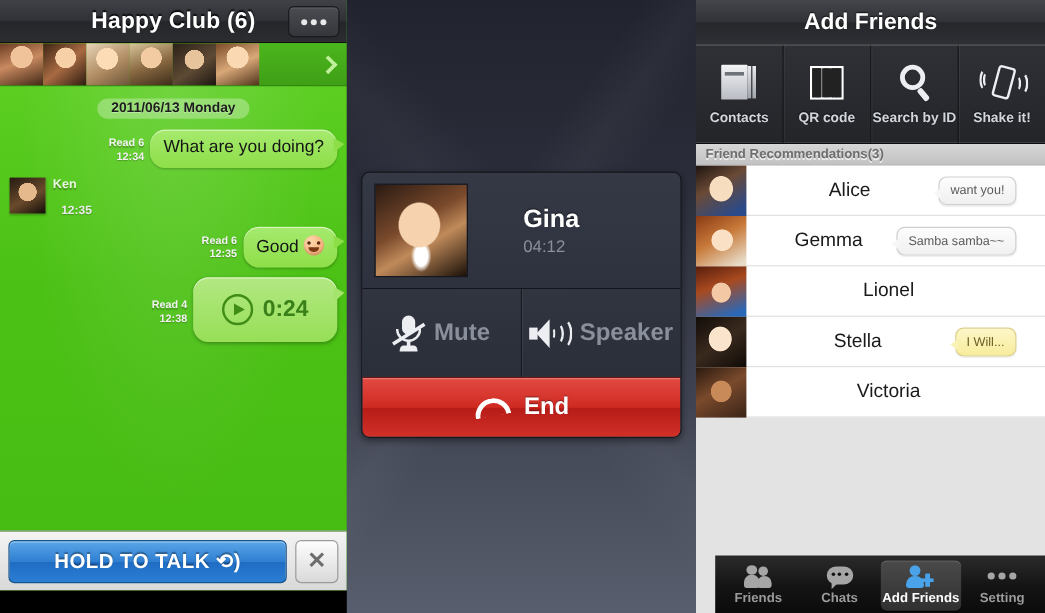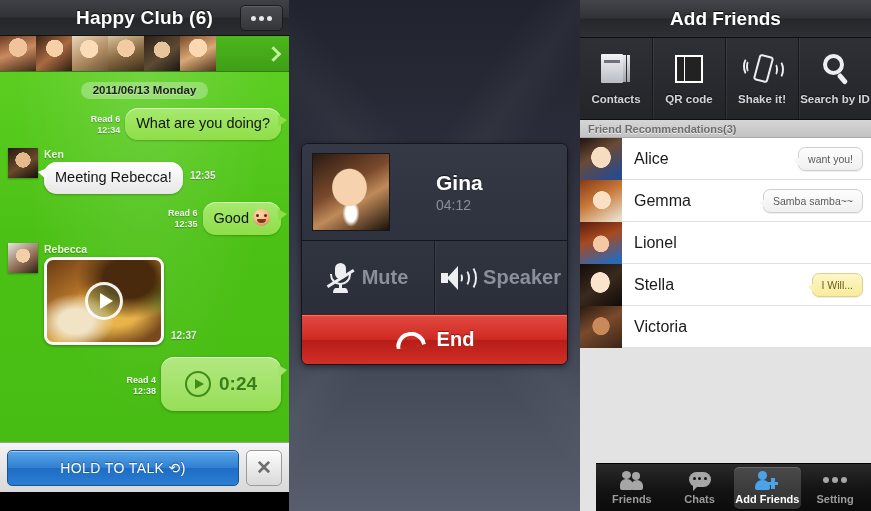--- a/index.html
+++ b/index.html
@@ -145,21 +145,21 @@
   .chat-footer {
     position: absolute; left:0; right:0; bottom:0; height: 50px;
     background: linear-gradient(to bottom,#f4f4f4,#d8d8d8);
     border-top: 1px solid #9aa09a;
     display: flex; align-items: center; padding: 0 7px; gap: 7px;
   }
   .talk-btn {
     flex: 1; height: 36px; border-radius: 5px;
     background: linear-gradient(to bottom,#5aa6e8 0%,#2f7fd2 50%,#1f6cc3 51%,#2a7ed4 100%);
     border: 1px solid #15558f; box-shadow: inset 0 1px 0 rgba(255,255,255,.45);
-    color:#fff; font-size: 14px; font-weight: normal; letter-spacing: .4px;
+    color:#fff; font-size: 17px; font-weight: bold; letter-spacing: .4px;
     display:flex; align-items:center; justify-content:center;
     text-shadow: 0 -1px 1px rgba(0,0,0,.35);
   }
   .close-btn {
     width: 36px; height: 36px; border-radius: 5px;
     background: linear-gradient(to bottom,#fdfdfd,#d9d9d9);
     border: 1px solid #9b9b9b; box-shadow: inset 0 1px 0 #fff;
     display:flex; align-items:center; justify-content:center;
     color:#6d6d6d; font-size: 19px; font-weight: bold; line-height: 1;
   }
@@ -270,21 +270,21 @@
   .ic-search .ring { position:absolute; left:5px; top:2px; width:21px; height:21px; border: 4px solid #eceef2; border-radius:50%; }
   .ic-search .hdl { position:absolute; left:22px; top:21px; width:4.5px; height:12px; background:#eceef2; transform: rotate(-40deg); border-radius:2px; }
 
   .rec-header {
     height: 18px; background: linear-gradient(to bottom,#d6d6d6,#c2c2c2);
     border-bottom: 1px solid #a9a9a9;
     display:flex; align-items:center; padding-left: 8px;
     font-size: 11px; font-weight: bold; color:#6e6e6e; text-shadow: 0 1px 0 rgba(255,255,255,.7);
   }
   .friend-list { background:#fff; }
-  .friend-row { display:flex; align-items:center; height: 42px; border-bottom: 1px solid #e0e0e0; padding-right: 8px; }
+  .friend-row { display:flex; align-items:center; height: 42px; border-bottom: 1px solid #e0e0e0; padding-right: 24px; text-align: center; }
   .friend-av { width: 42px; height: 42px; flex: 0 0 42px; overflow:hidden; position:relative; }
   .friend-name { margin-left: 12px; font-size: 16px; color:#1a1a1a; flex: 1; }
   .tag {
     position: relative; font-size: 10.5px; color:#5b5b5b;
     padding: 5px 9px; border-radius: 7px; white-space: nowrap;
     background: linear-gradient(to bottom,#fdfdfd,#f0f0f0);
     border: 1px solid #cfcfcf; box-shadow: 0 1px 1px rgba(0,0,0,.07);
   }
   .tag:after{ content:""; position:absolute; left:-5px; top:9px;
               border-right: 6px solid #f7f7f7; border-top: 4px solid transparent; border-bottom: 5px solid transparent; }
@@ -353,47 +353,32 @@
         <div class="bubble out">
           <span>What are you doing?</span>
         </div>
       </div>
 
       <div class="msg-row">
         <div class="av-sm" style="background:radial-gradient(circle at 50% 40%,#e5b98c 0 32%,rgba(0,0,0,0) 33%),linear-gradient(150deg,#241a12,#6a4a2c 55%,#120d08)"></div>
         <div>
           <div class="sender">Ken</div>
           <div style="display:flex;align-items:flex-start;">
-            <div class="bubble in">
-              <span>Meeting Rebecca!</span>
-            </div>
             <div class="meta-time">12:35</div>
           </div>
         </div>
       </div>
 
       <div class="msg-row out">
         <div class="meta"><span>Read 6</span><br><span>12:35</span></div>
         <div class="bubble out">
           <span>Good</span><span class="emoji-face"></span>
         </div>
       </div>
 
-      <div class="msg-row" style="margin-bottom:12px;">
-        <div class="av-sm" style="background:radial-gradient(circle at 50% 42%,#f2cfa8 0 30%,rgba(0,0,0,0) 31%),linear-gradient(145deg,#e8e4de,#8a6a50 60%,#2a1e14)"></div>
-        <div>
-          <div class="sender">Rebecca</div>
-          <div style="display:flex;align-items:flex-end;">
-            <div class="photo-msg">
-              <div class="play-ring"></div>
-            </div>
-            <div class="meta-time" style="margin-bottom:4px;">12:37</div>
-          </div>
-        </div>
-      </div>
 
       <div class="msg-row out">
         <div class="meta" style="margin-top:18px;"><span>Read 4</span><br><span>12:38</span></div>
         <div class="voice-bubble">
           <div class="play-sm"></div>
           <div class="voice-dur">0:24</div>
         </div>
       </div>
 
     </div>
@@ -457,35 +442,35 @@
         </div>
         <span>Contacts</span>
       </div>
       <div class="add-tab">
         <div class="ic">
             <span class="ic-qr" style="position:absolute;left:3px;"></span>
           </div>
         <span>QR code</span>
       </div>
       <div class="add-tab">
+        <div class="ic ic-search">
+            <span class="ring"></span>
+            <span class="hdl"></span>
+          </div>
+        <span>Search by ID</span>
+      </div>
+      <div class="add-tab">
         <div class="ic ic-shake">
           <span class="phone"></span>
             <span class="a a1"></span>
             <span class="a a2"></span>
             <span class="b1"></span>
             <span class="b2"></span>
         </div>
         <span>Shake it!</span>
-      </div>
-      <div class="add-tab">
-        <div class="ic ic-search">
-            <span class="ring"></span>
-            <span class="hdl"></span>
-          </div>
-        <span>Search by ID</span>
       </div>
     </div>
 
     <div class="rec-header">Friend Recommendations(3)</div>
 
     <div class="friend-list">
       <div class="friend-row">
         <div class="friend-av" style="background:radial-gradient(ellipse at 50% 46%,#f7ddc0 0 32%,rgba(0,0,0,0) 34%),linear-gradient(150deg,#1e1410,#6a4a36 40%,#2a4a8a 88%)"></div>
         <div class="friend-name">Alice</div>
         <div class="tag">want you!</div>

